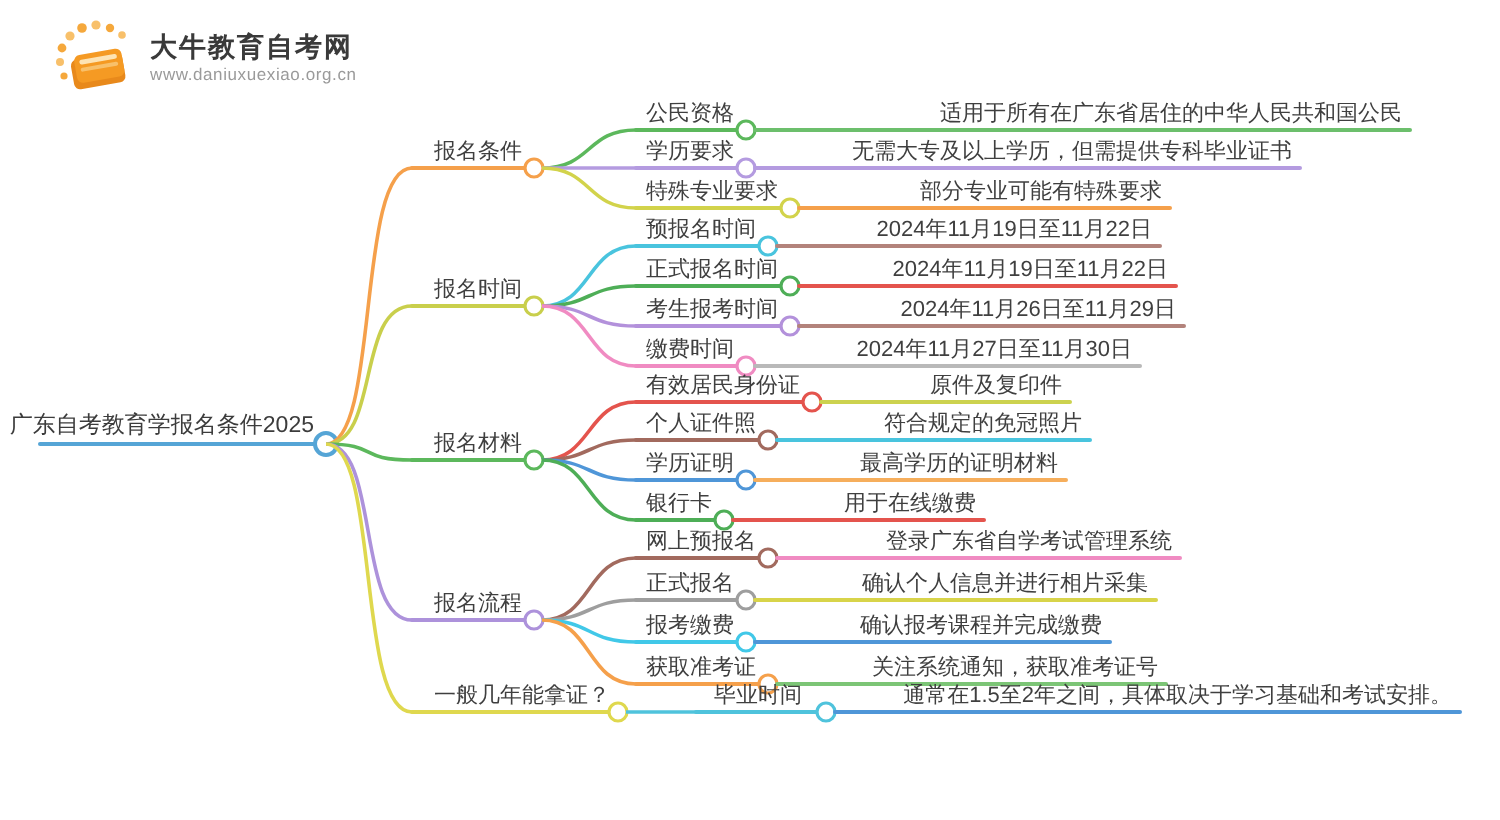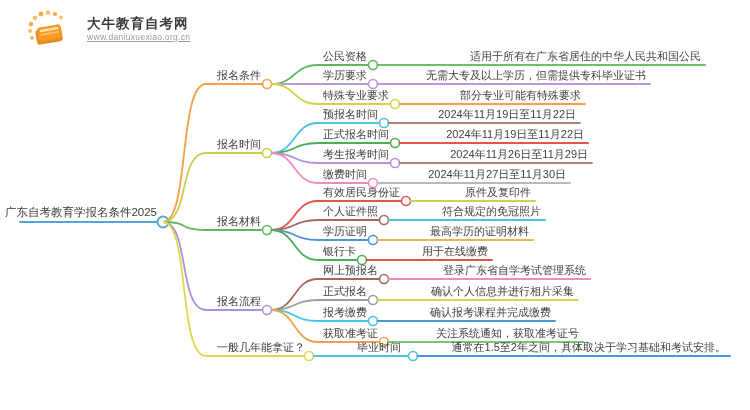--- a/index.html
+++ b/index.html
@@ -7,23 +7,23 @@
        font-family:"Liberation Sans","DejaVu Sans",sans-serif;}
   #map{position:absolute;left:0;top:0;}
   svg text{font-family:"Liberation Sans","DejaVu Sans",sans-serif;font-size:11px;fill:#3f3f3f;}
   .curve{fill:none;stroke-width:1.8;}
   .ul{stroke-width:2;stroke-linecap:round;}
   circle.node{fill:#ffffff;stroke-width:1.6;}
   circle.rootnode{fill:#ffffff;stroke-width:2;}
   .root-title{font-size:11.5px;fill:#3c3c3c;}
   .branch-label{font-size:11px;}
   .logo{position:absolute;left:25px;top:9px;display:flex;align-items:center;}
-  .logo-text{margin-left:18px;}
+  .logo-text{margin-left:6px;}
   .logo-name{font-size:13.5px;font-weight:bold;color:#3a3a3a;letter-spacing:1px;line-height:16px;}
-  .logo-url{font-size:8.5px;color:#9a9a9a;letter-spacing:.3px;line-height:11px;text-decoration:underline;}
+  .logo-url{font-size:8.5px;color:#9a9a9a;letter-spacing:.3px;line-height:11px;}
 </style>
 </head>
 <body>
 
 <div class="logo">
   <svg width="44" height="40" viewBox="0 0 44 40">
     <g fill="#F5A83C">
       <circle cx="7" cy="29" r="1.8"></circle>
       <circle cx="5" cy="22" r="2.0" fill="#F8C06A"></circle>
       <circle cx="6" cy="15" r="2.2"></circle>

